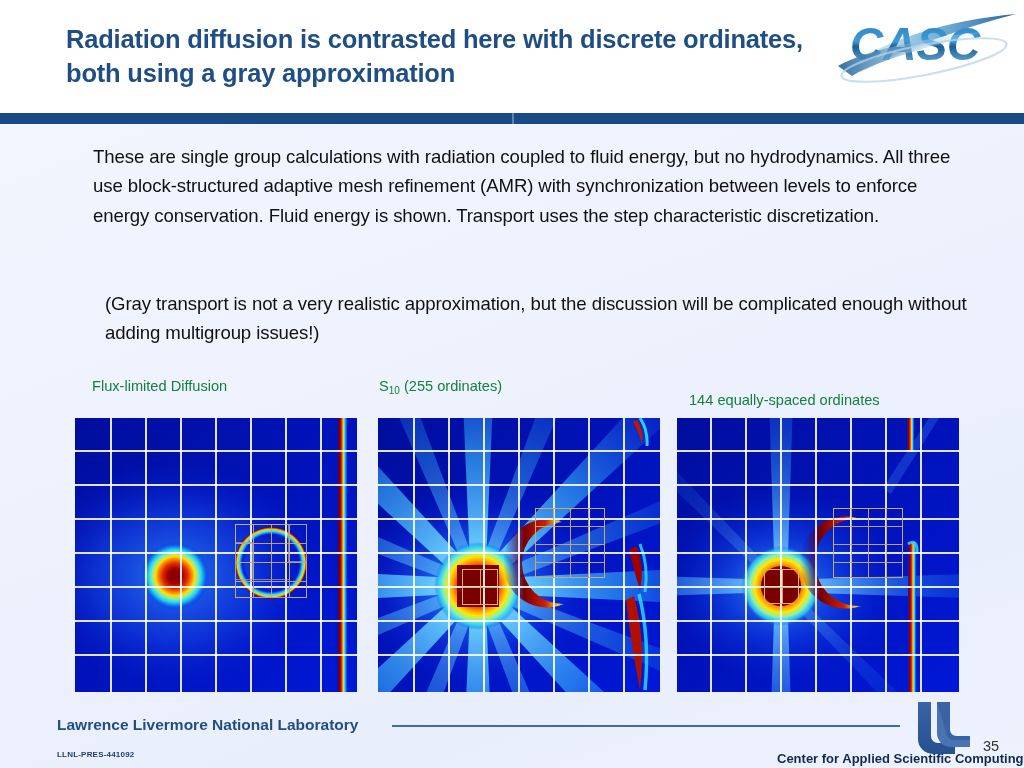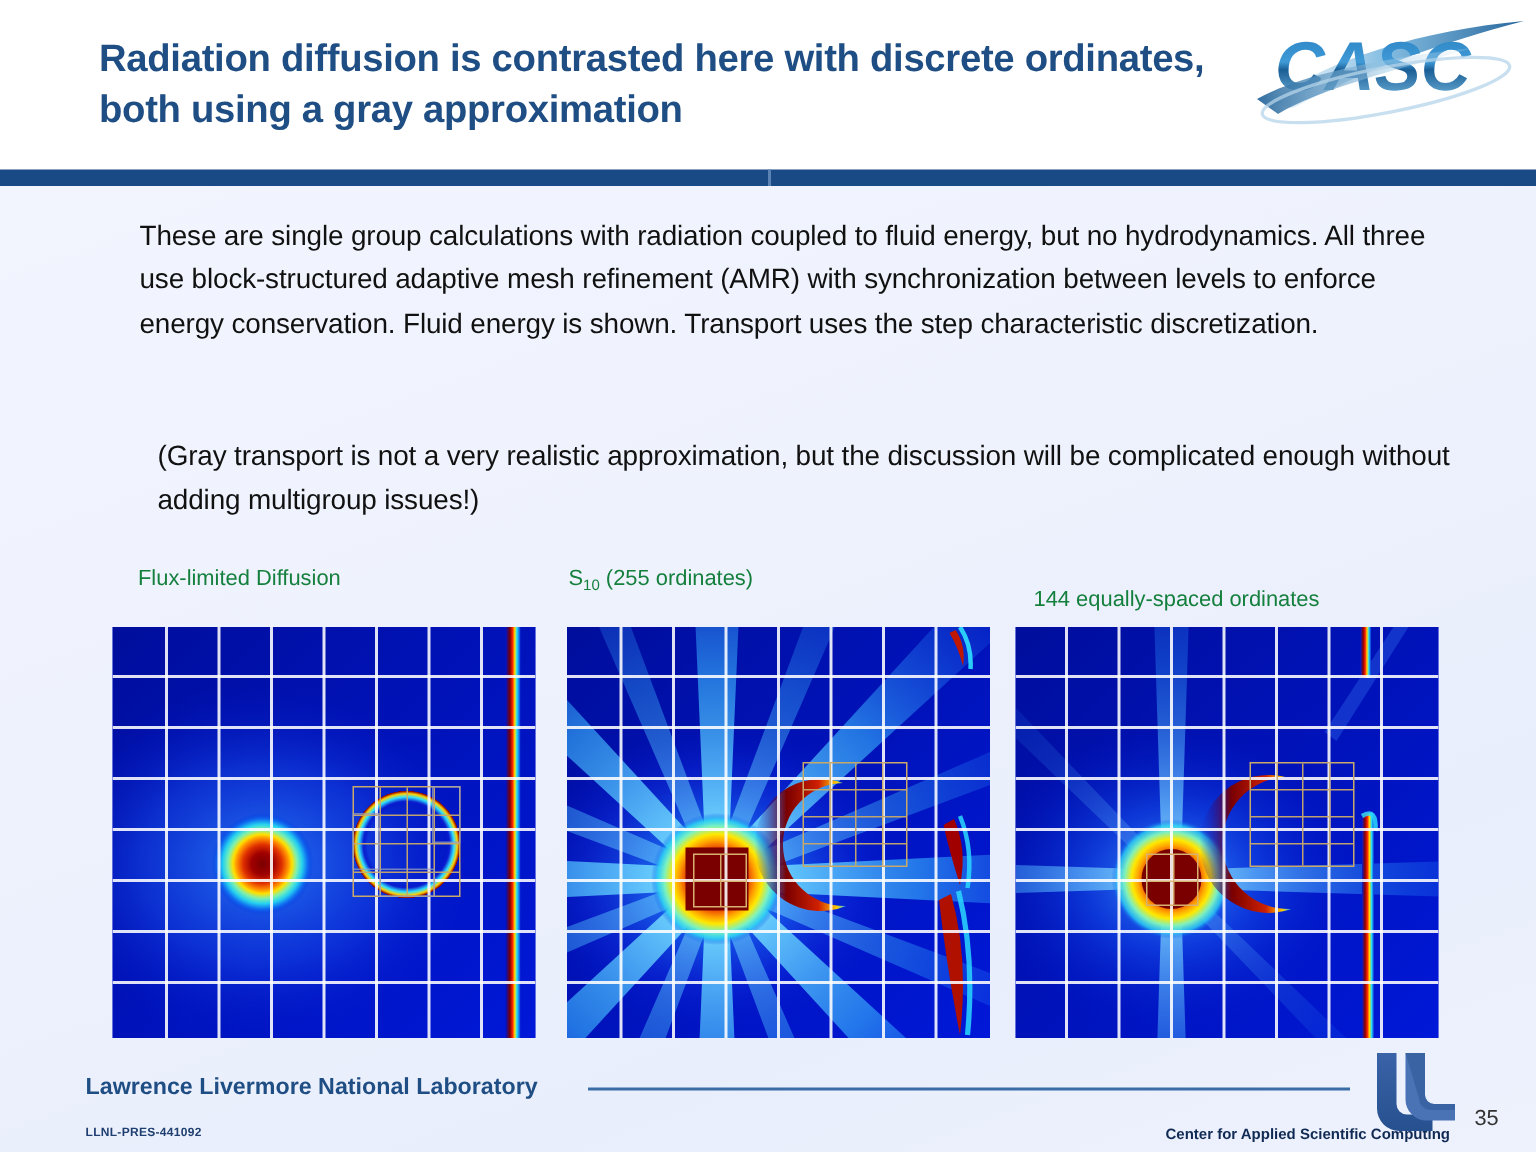--- a/index.html
+++ b/index.html
@@ -86,21 +86,21 @@
   }
   .footer-rule{
     position:absolute;left:392px;top:725px;width:508px;height:1.5px;background:#3a6ca6;
   }
   .footer-id{
     position:absolute;left:57px;top:750px;color:#1f3f70;
     font-weight:bold;font-size:8px;letter-spacing:.2px;white-space:nowrap;
   }
   .footer-casc{
     position:absolute;left:777px;top:751px;color:#102a54;
-    font-weight:bold;font-size:10px;white-space:nowrap;
+    font-weight:bold;font-size:13px;white-space:nowrap;
   }
   .llnl-logo{position:absolute;left:912px;top:700px;width:64px;height:56px;}
   .page-num{
     position:absolute;left:983px;top:738px;color:#333333;font-size:14.5px;
   }
 </style>
 </head>
 <body>
 
 <div class="slide">

